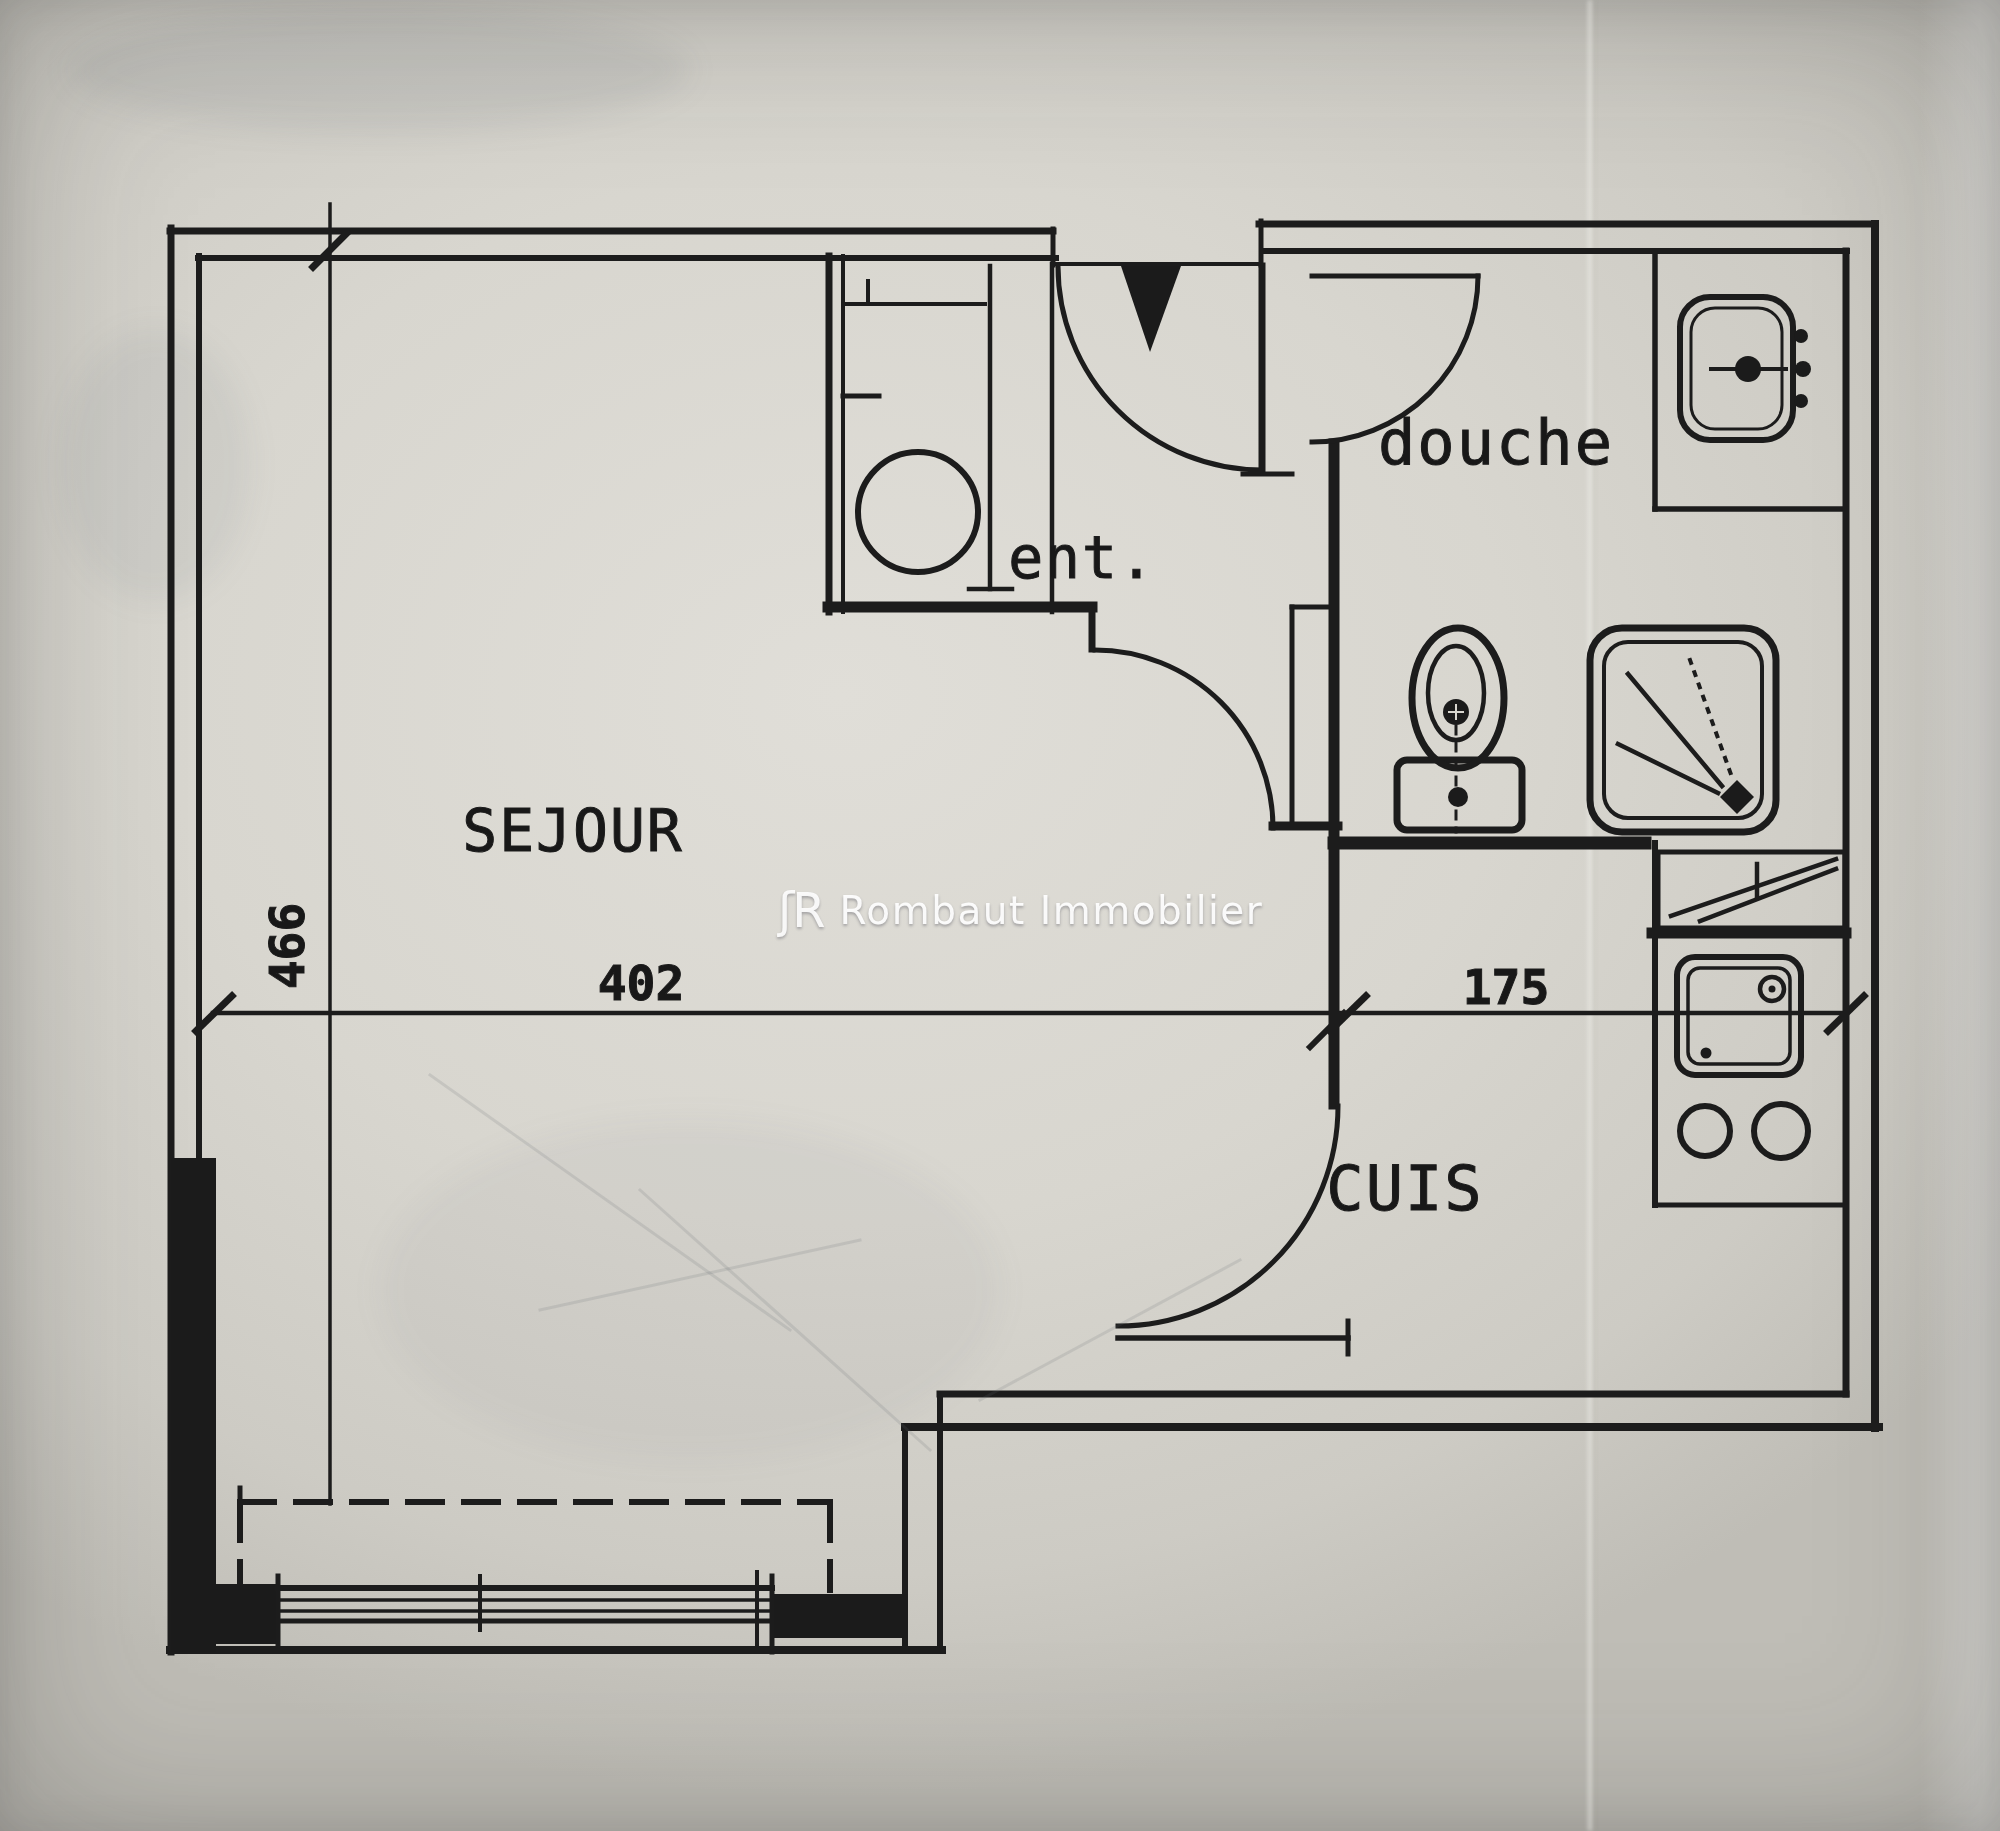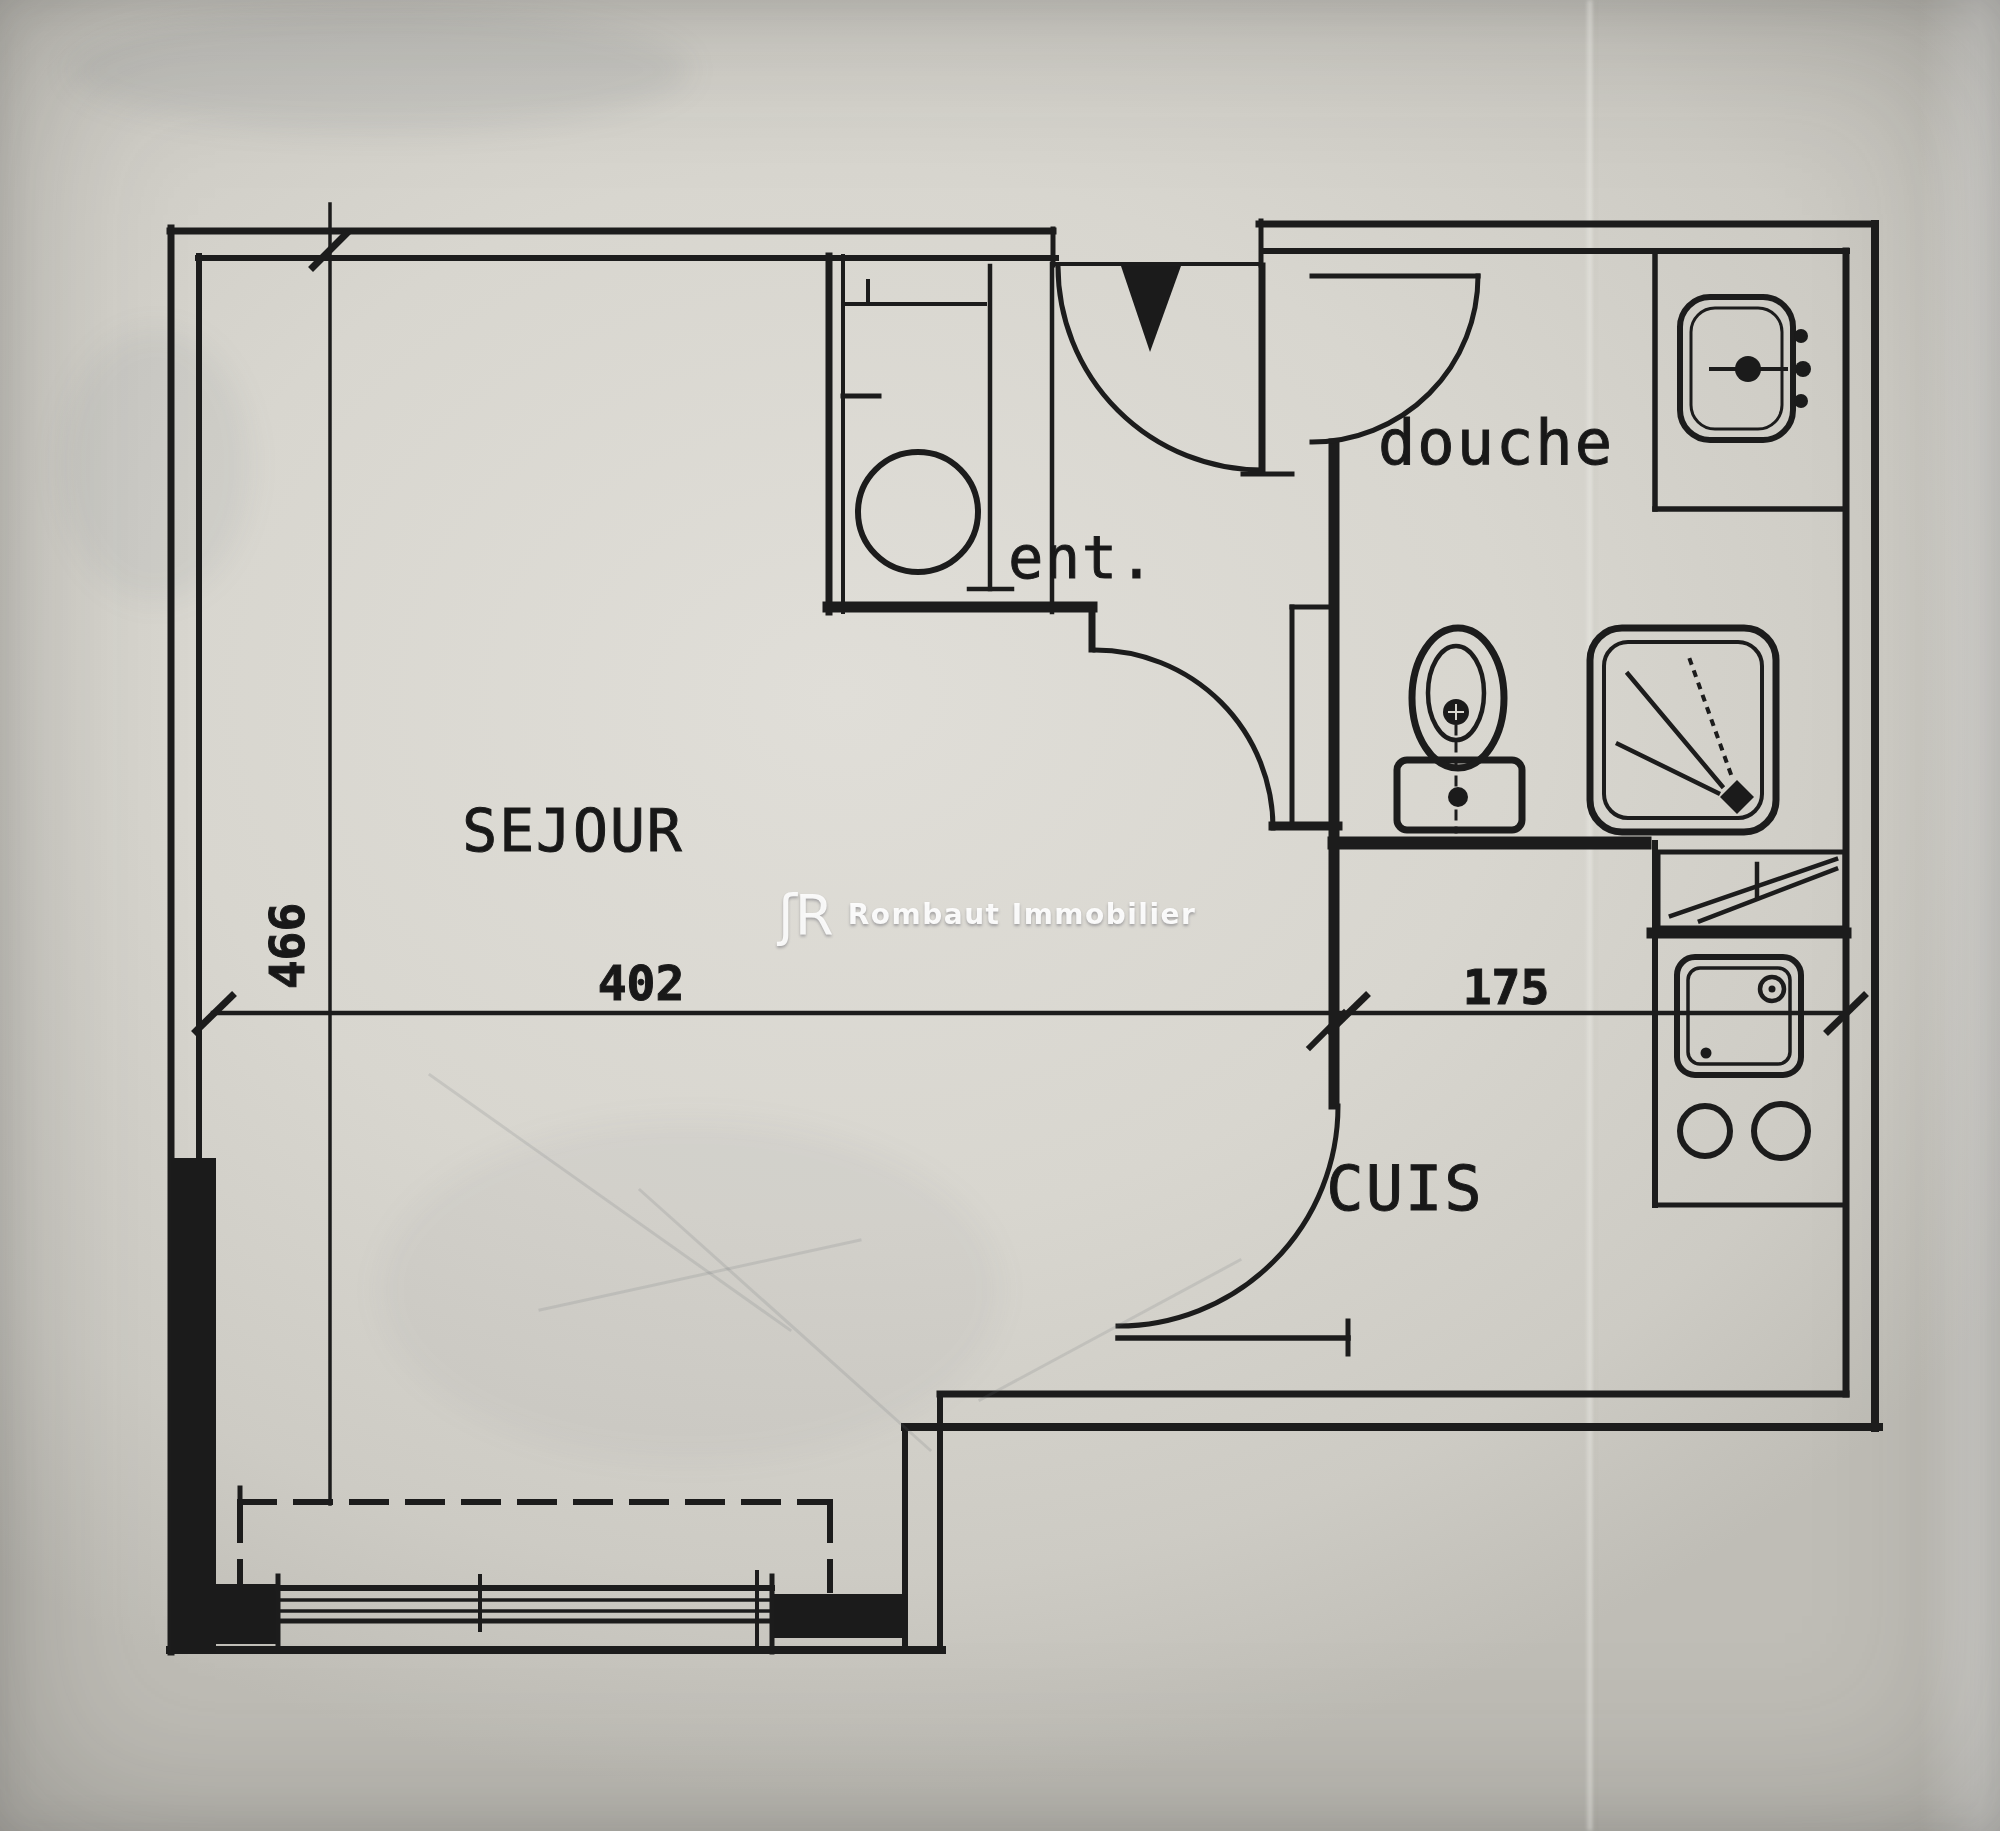--- a/index.html
+++ b/index.html
@@ -15,22 +15,22 @@
   .crease{position:absolute;top:0;bottom:0;width:4px;background:rgba(250,249,245,.5);
     filter:blur(2px);}
   .crease.shadowed::after{content:"";position:absolute;left:4px;top:0;bottom:0;width:3px;background:rgba(60,60,55,.06);}
   .smudge{position:absolute;border-radius:50%;filter:blur(14px);pointer-events:none;}
   .plan-svg{position:absolute;left:0;top:0;}
   .watermark{
     position:absolute;left:778px;top:882px;display:flex;align-items:center;gap:16px;
     color:rgba(255,255,255,.93);text-shadow:0 2px 3px rgba(70,70,82,.4);
     font-family:"DejaVu Sans","Liberation Sans",sans-serif;white-space:nowrap;
   }
-  .watermark .logo{font-size:56px;font-weight:400;letter-spacing:-2px;opacity:.95;}
-  .watermark .name{font-size:28px;font-weight:700;letter-spacing:1.5px;}
+  .watermark .logo{font-size:48px;font-weight:400;letter-spacing:-2px;opacity:.95;}
+  .watermark .name{font-size:39px;font-weight:400;letter-spacing:1.5px;}
   text{fill:#181818;}
   .room-label{font-size:58px;letter-spacing:2px;}
   .room-label.big{font-size:62px;}
   .dim-label{font-size:48px;font-weight:bold;}
 </style>
 </head>
 <body>
 
 <div class="stage">
   <div class="vignette"></div>

